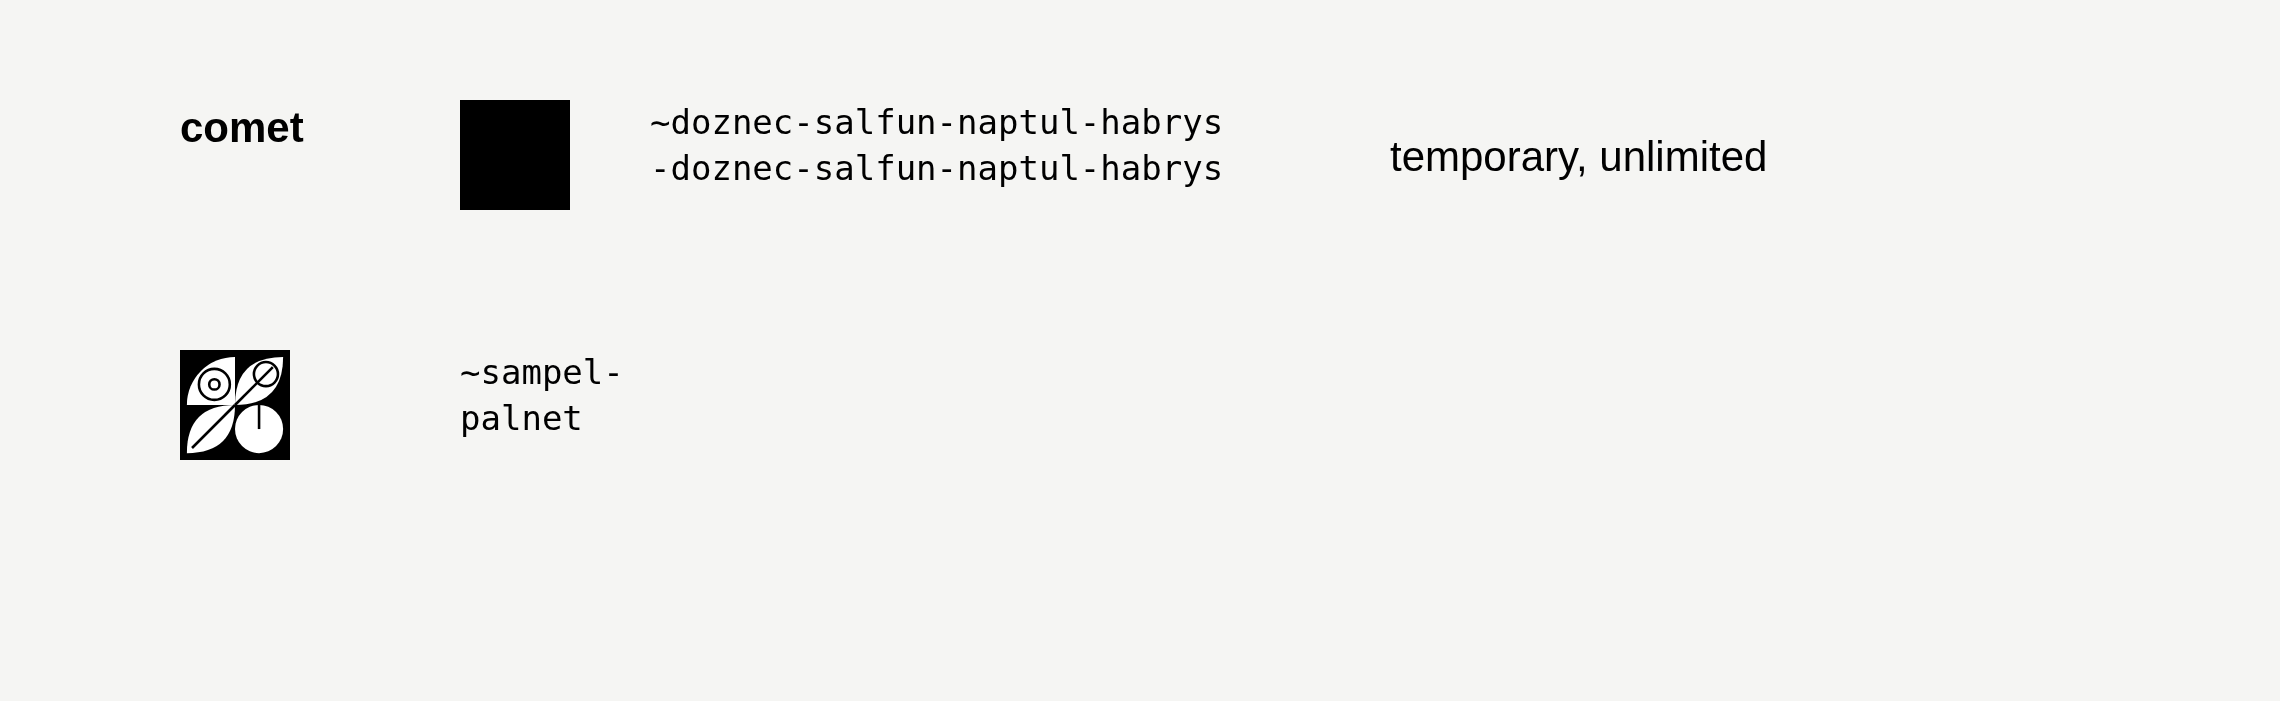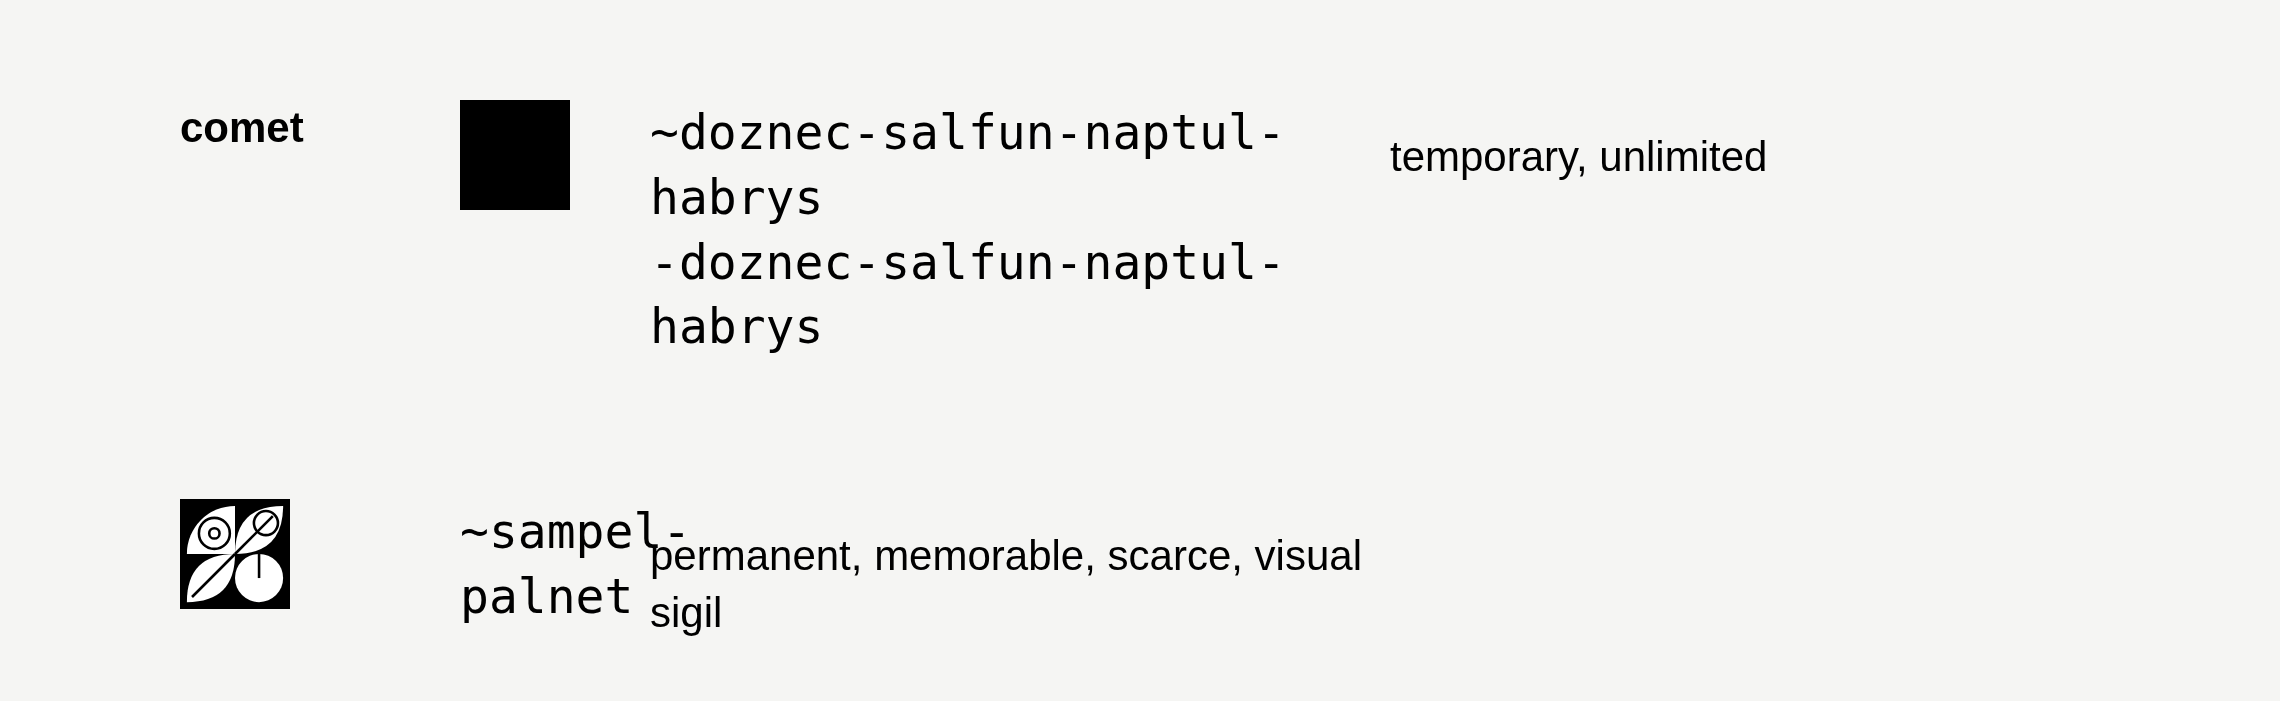--- a/index.html
+++ b/index.html
@@ -44,21 +44,21 @@
     }
 
     .sigil-planet {
       width: 110px;
       height: 110px;
       display: block;
     }
 
     .name {
       font-family: ui-monospace, "SF Mono", Menlo, Monaco, Consolas, monospace;
-      font-size: 48px;
+      font-size: 34px;
       line-height: 1.35;
       white-space: pre-line;
     }
 
     .desc {
       font-weight: 400;
       margin-top: 29px;
     }
   </style>
 </head>
@@ -96,14 +96,13 @@
         <line x1="64" y1="64" x2="14" y2="114" stroke="#000" stroke-width="3"></line>
       </g>
 
       <g>
         <circle cx="92" cy="92" r="28" fill="#fff"></circle>
         <line x1="92" y1="64" x2="92" y2="92" stroke="#000" stroke-width="3"></line>
       </g>
     </svg>
   </div>
   <div class="name">~sampel-palnet</div>
-  <div class="desc">permanent, memorable, scarce, visual sigil</div>
 </div>
 
 </body></html>

